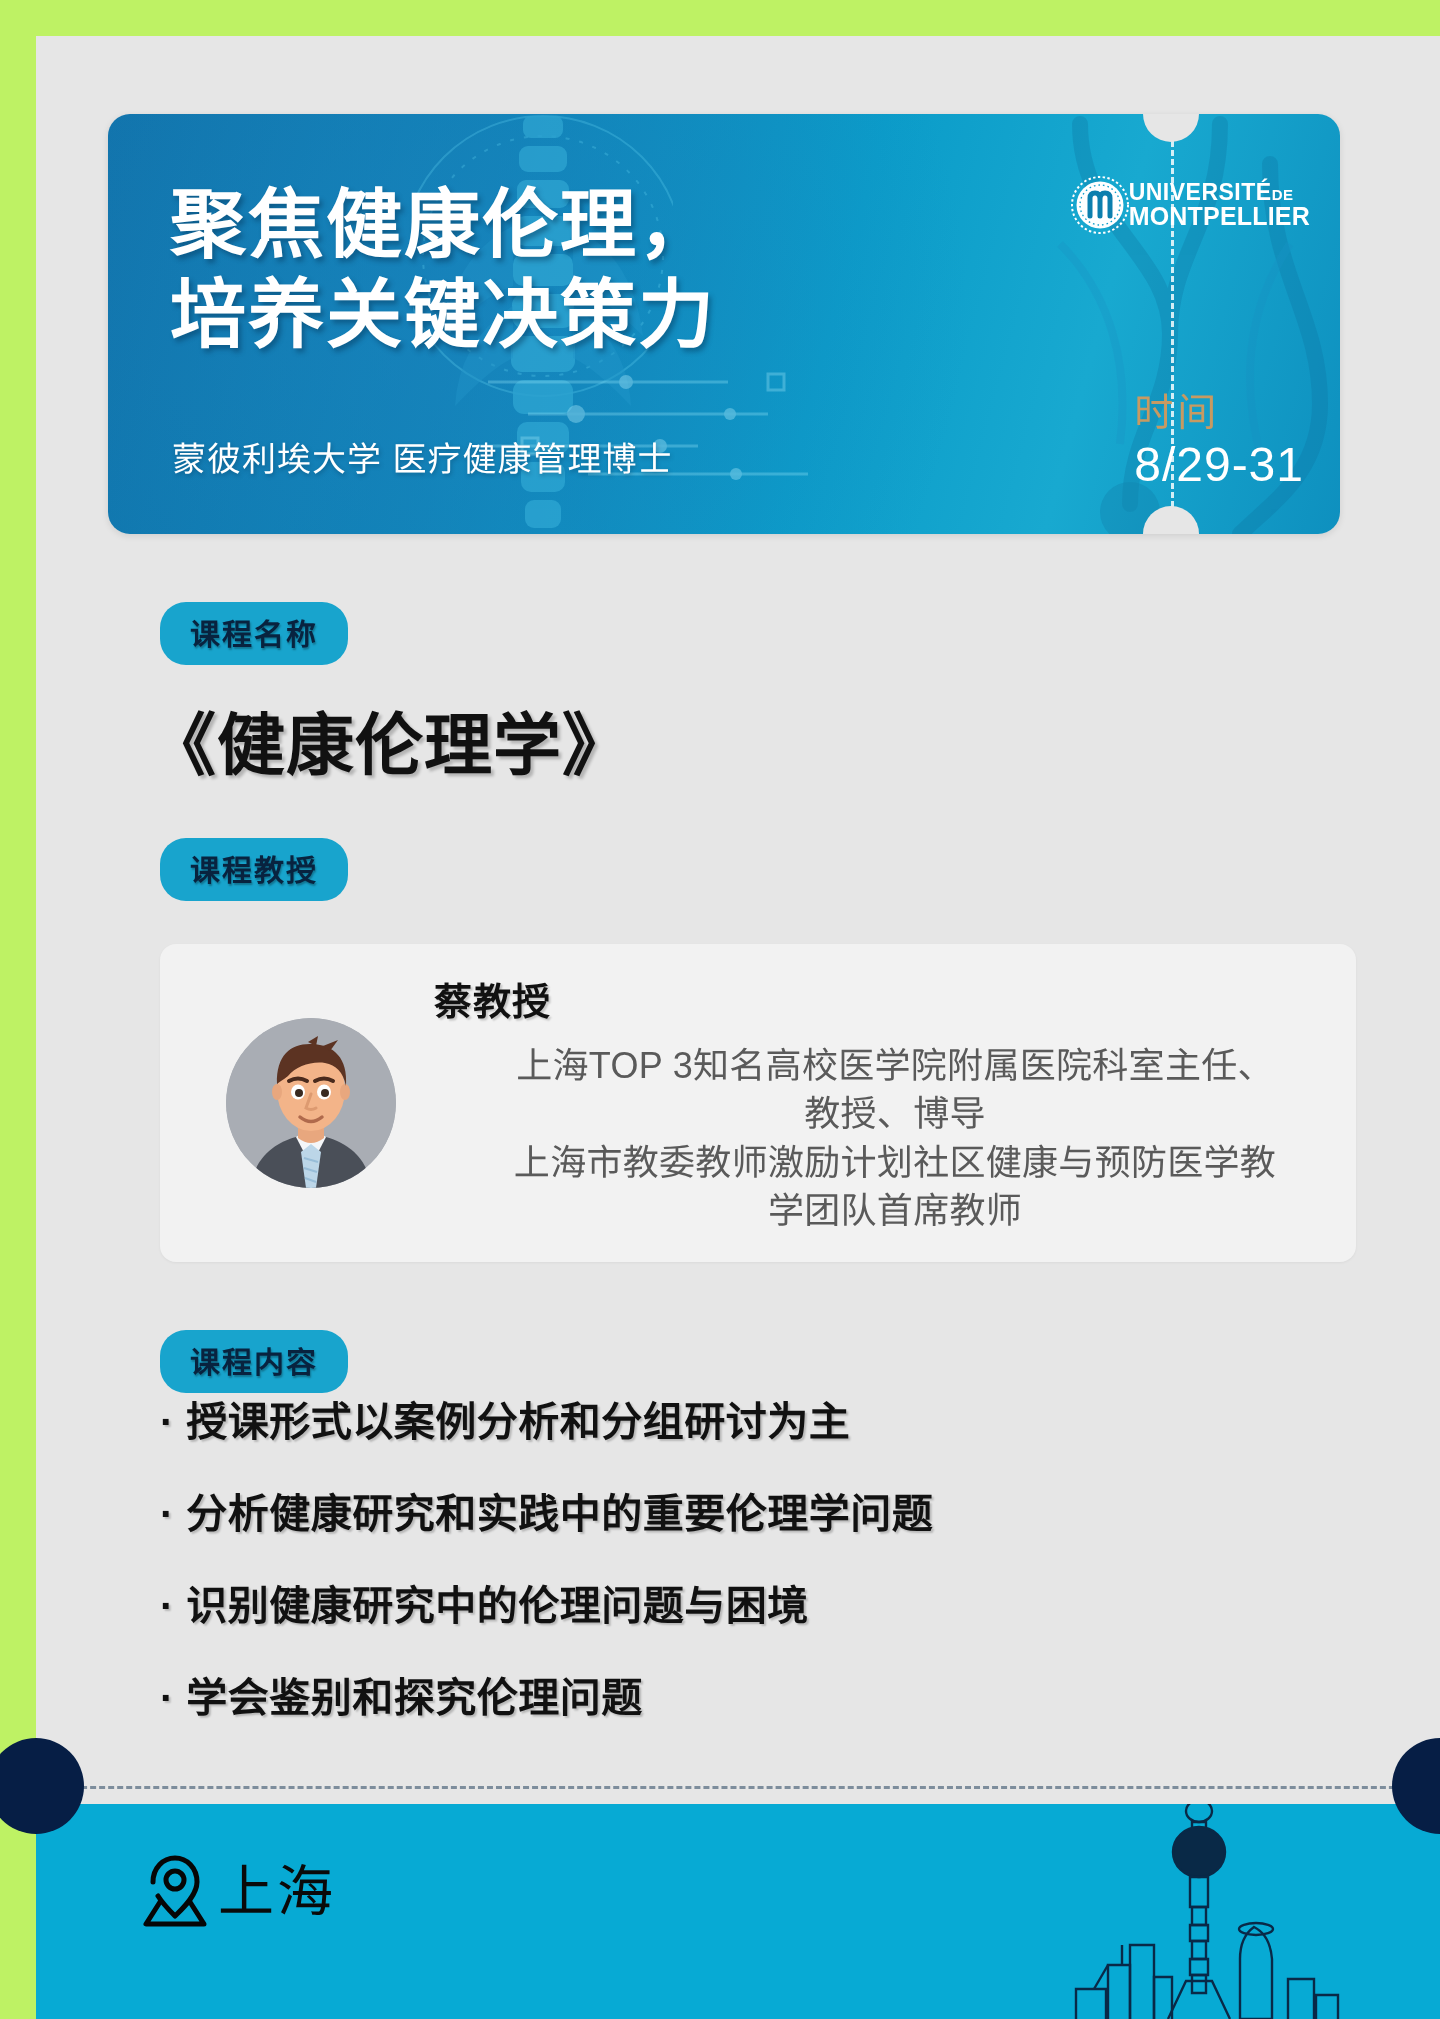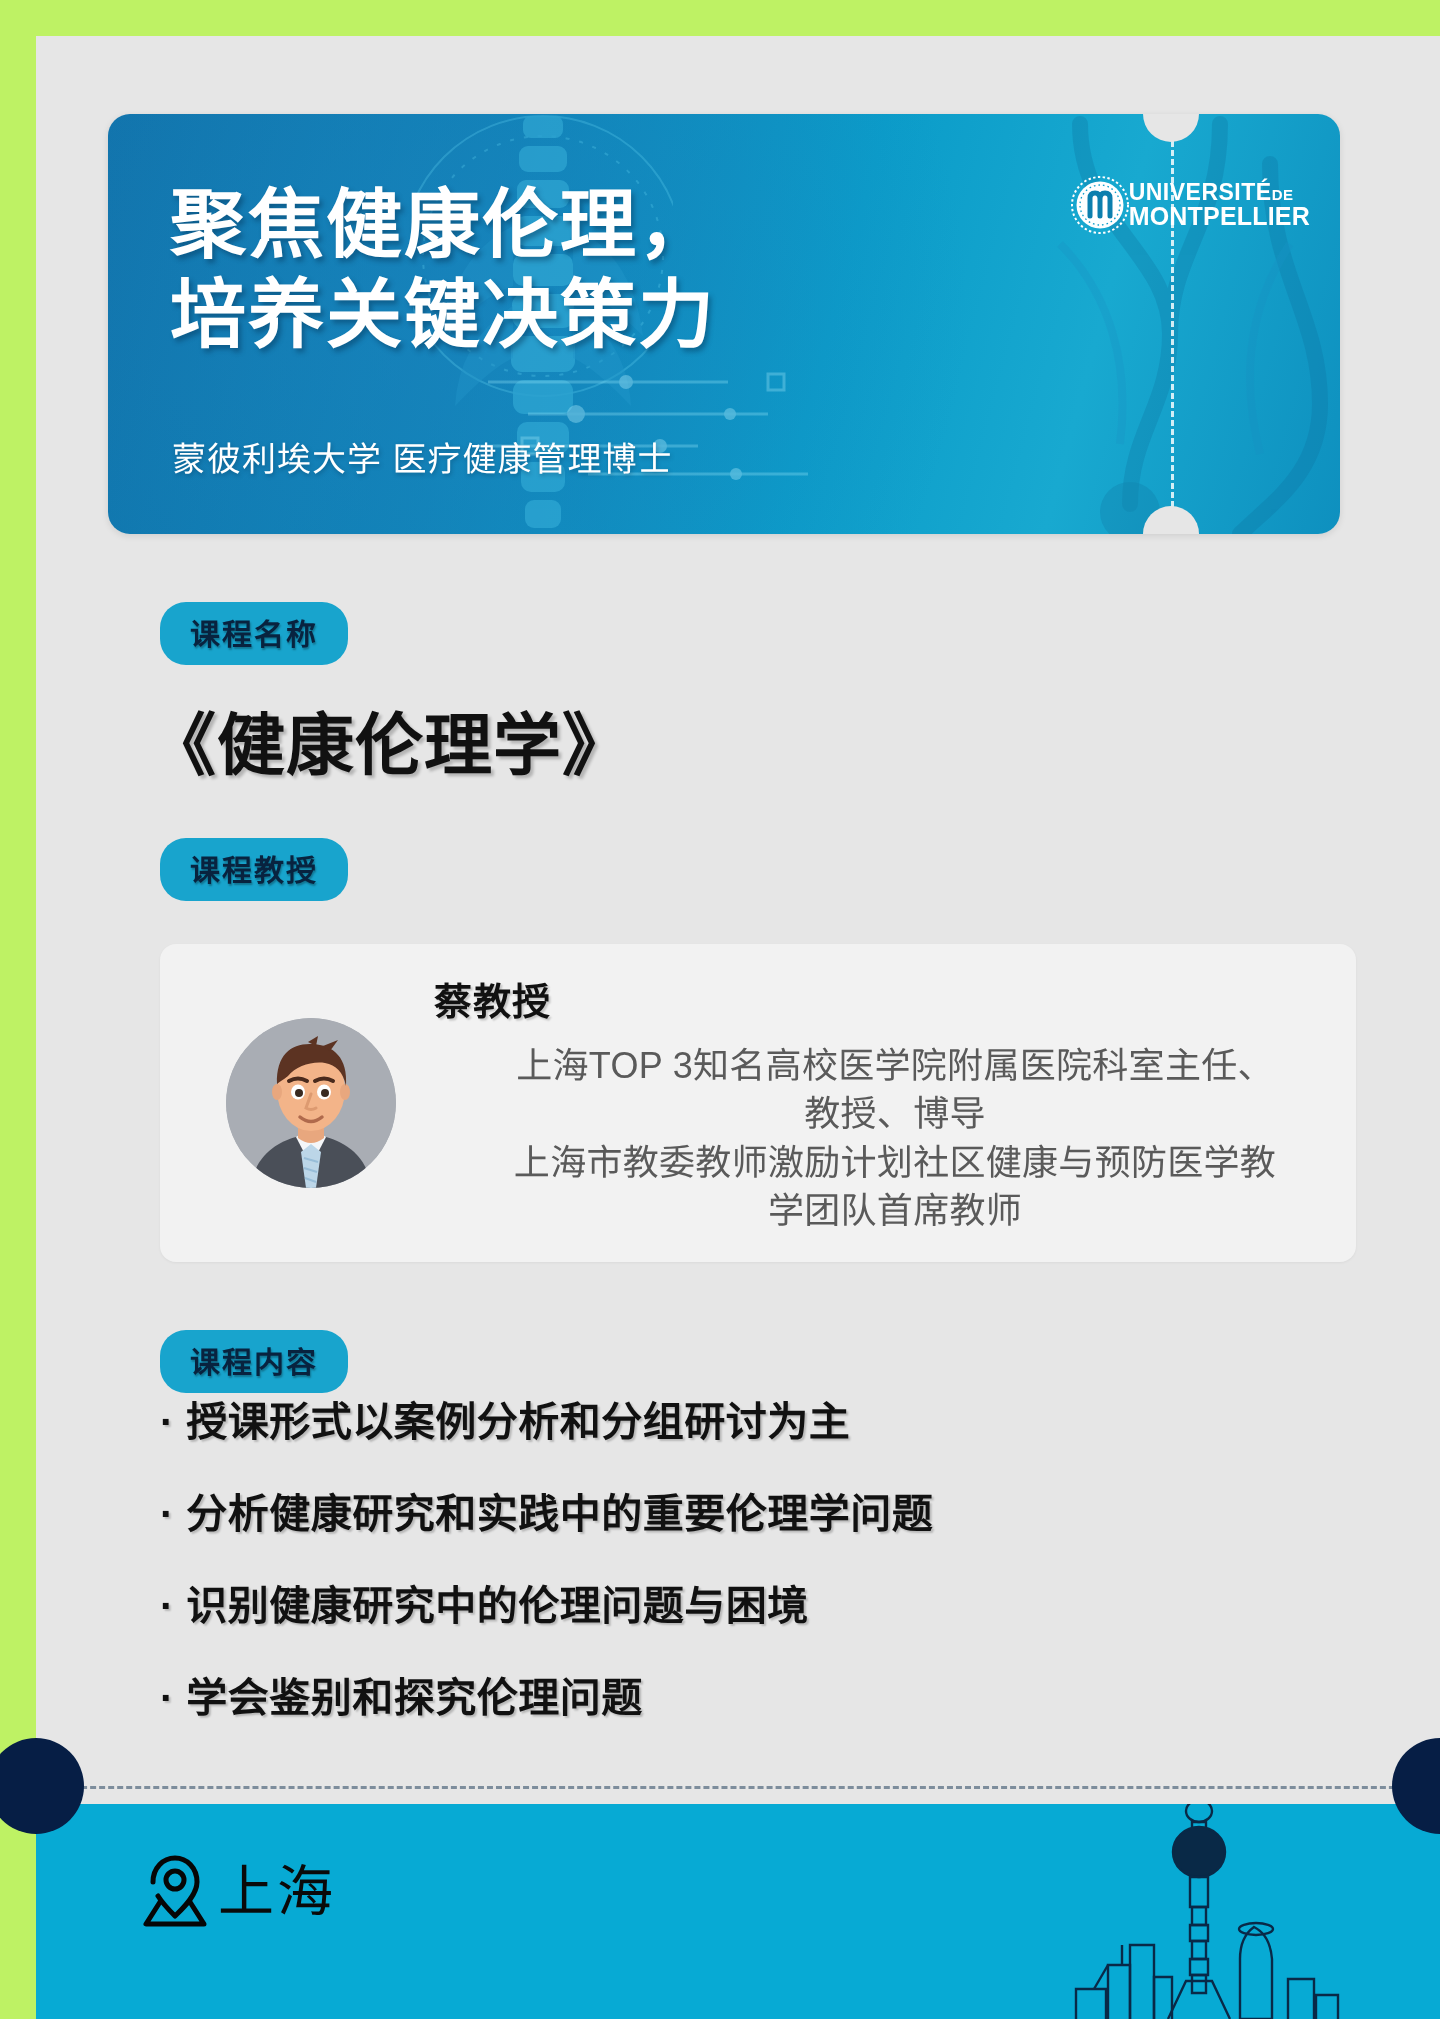--- a/index.html
+++ b/index.html
@@ -267,20 +267,24 @@
             <path d="M19 40 L19 22 Q19 17 24 17 Q29 17 29 23 L29 40 M29 23 Q29 17 34 17 Q39 17 39 22 L39 40" fill="none" stroke="#0c7fae" stroke-width="5" stroke-linecap="round" stroke-linejoin="round"></path>
           </svg>
           <div class="logo-text">
             <div class="logo-l1">
               <span>UNIVERSITÉ</span><span class="de">DE</span>
             </div>
             <div class="logo-l2">MONTPELLIER</div>
           </div>
         </div>
 
+        <div class="date-block">
+          <div class="date-label">时间</div>
+          <div class="date-value">8/29-31</div>
+        </div>
       </div>
 
       <div class="perf"></div>
       <div class="notch top"></div>
       <div class="notch bot"></div>
     </div>
 
     <div class="pill sec-pill" style="top:566px;">课程名称</div>
     <div class="course-title">《健康伦理学》</div>
 

